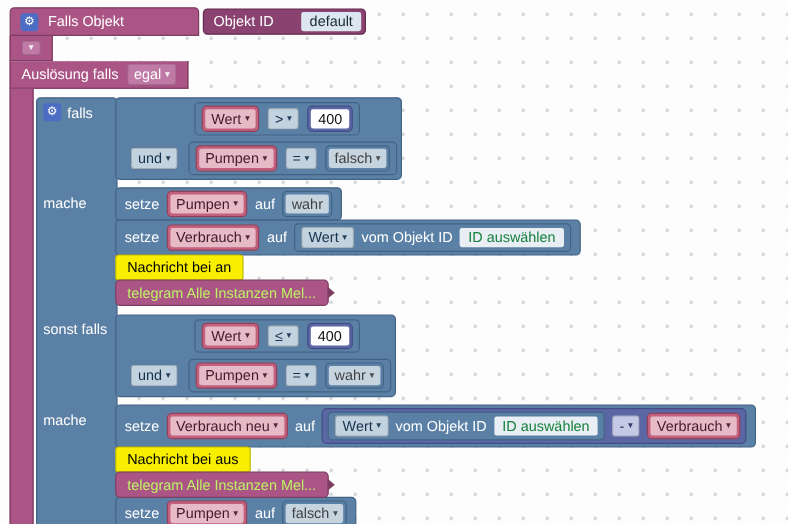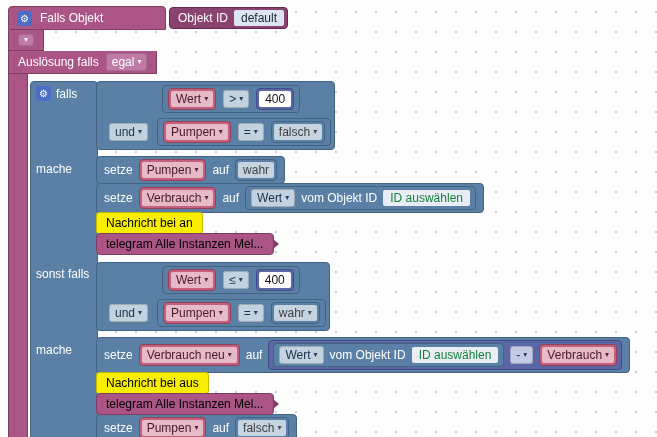--- a/index.html
+++ b/index.html
@@ -30,31 +30,31 @@
   .get{display:inline-flex;align-items:center;gap:6px;background:var(--blue,#5b80a5);border:1px solid var(--blue_dark,#436385);border-radius:4px;padding:2px 5px;color:#fff;white-space:nowrap}
   .get .idfld{background:#e8eef4;color:#15803d;border-radius:2px;padding:1px 7px;cursor:pointer}
   .arith{display:inline-flex;align-items:center;gap:6px;background:var(--violet,#5b67a5);border:1px solid var(--violet_dark,#434d85);border-radius:4px;padding:2px 4px}
 
   
   .stack{display:flex;flex-direction:column;align-items:flex-start}
   .stmt{display:flex;align-items:center;gap:6px;background:var(--blue,#5b80a5);border:1px solid var(--blue_dark,#436385);
     border-radius:4px;padding:2px 7px;color:#fff;margin-top:-1px;white-space:nowrap}
   .note{background:var(--yellow,#f8ee00);border:1px solid var(--yellow_dark,#c2bb00);color:#000;border-radius:3px;
     padding:3px 9px;margin-top:-1px;width:fit-content;white-space:nowrap}
-  .tele{position:relative;background:var(--magenta,#aa5585);border:1px solid var(--magenta_dark,#7d3c61);color:#000000;
+  .tele{position:relative;background:var(--magenta,#aa5585);border:1px solid var(--magenta_dark,#7d3c61);color:#bef264;
     border-radius:4px;padding:3px 10px 3px 9px;margin-top:-1px;width:fit-content;white-space:nowrap}
   .tele::after{content:"";position:absolute;right:-6px;top:50%;margin-top:-5px;width:0;height:0;
     border-left:6px solid var(--magenta_dark,#7d3c61);border-top:5px solid transparent;border-bottom:5px solid transparent}
 
   
   .trigger{position:absolute;left:8px;top:6px;color:#fff}
   .t-head{display:flex;align-items:flex-start}
   .t-main{width:158px;height:24px;background:var(--magenta,#aa5585);border:1px solid var(--magenta_dark,#7d3c61);
     border-radius:4px 4px 0 0;display:flex;align-items:center;gap:8px;padding:0 8px}
-  .oid{margin-left:3px;margin-top:1px;display:flex;align-items:center;gap:6px;background:var(--magenta_deep,#8a4270);
+  .oid{margin-left:3px;margin-top:1px;display:flex;align-items:center;gap:23px;background:var(--magenta_deep,#8a4270);
     border:1px solid #63294d;border-radius:4px;padding:2px 3px 2px 8px;height:22px;white-space:nowrap}
   .oid .idval{background:#dce6f1;color:#1a2733;border-radius:2px;padding:1px 7px;cursor:text}
   .t-r{background:var(--magenta,#aa5585);border:1px solid var(--magenta_dark,#7d3c61);border-top:0;
     display:flex;align-items:center;gap:7px;padding:2px 9px;width:fit-content;height:21px;white-space:nowrap}
   .t-r.r3{height:23px}
   .t-stmt{display:flex;align-items:stretch}
   .t-spine{flex:none;width:20px;background:var(--magenta,#aa5585);border:1px solid var(--magenta_dark,#7d3c61);border-top:0;border-bottom:0}
   .t-content{padding:7px 6px 7px 2px}
 
   

